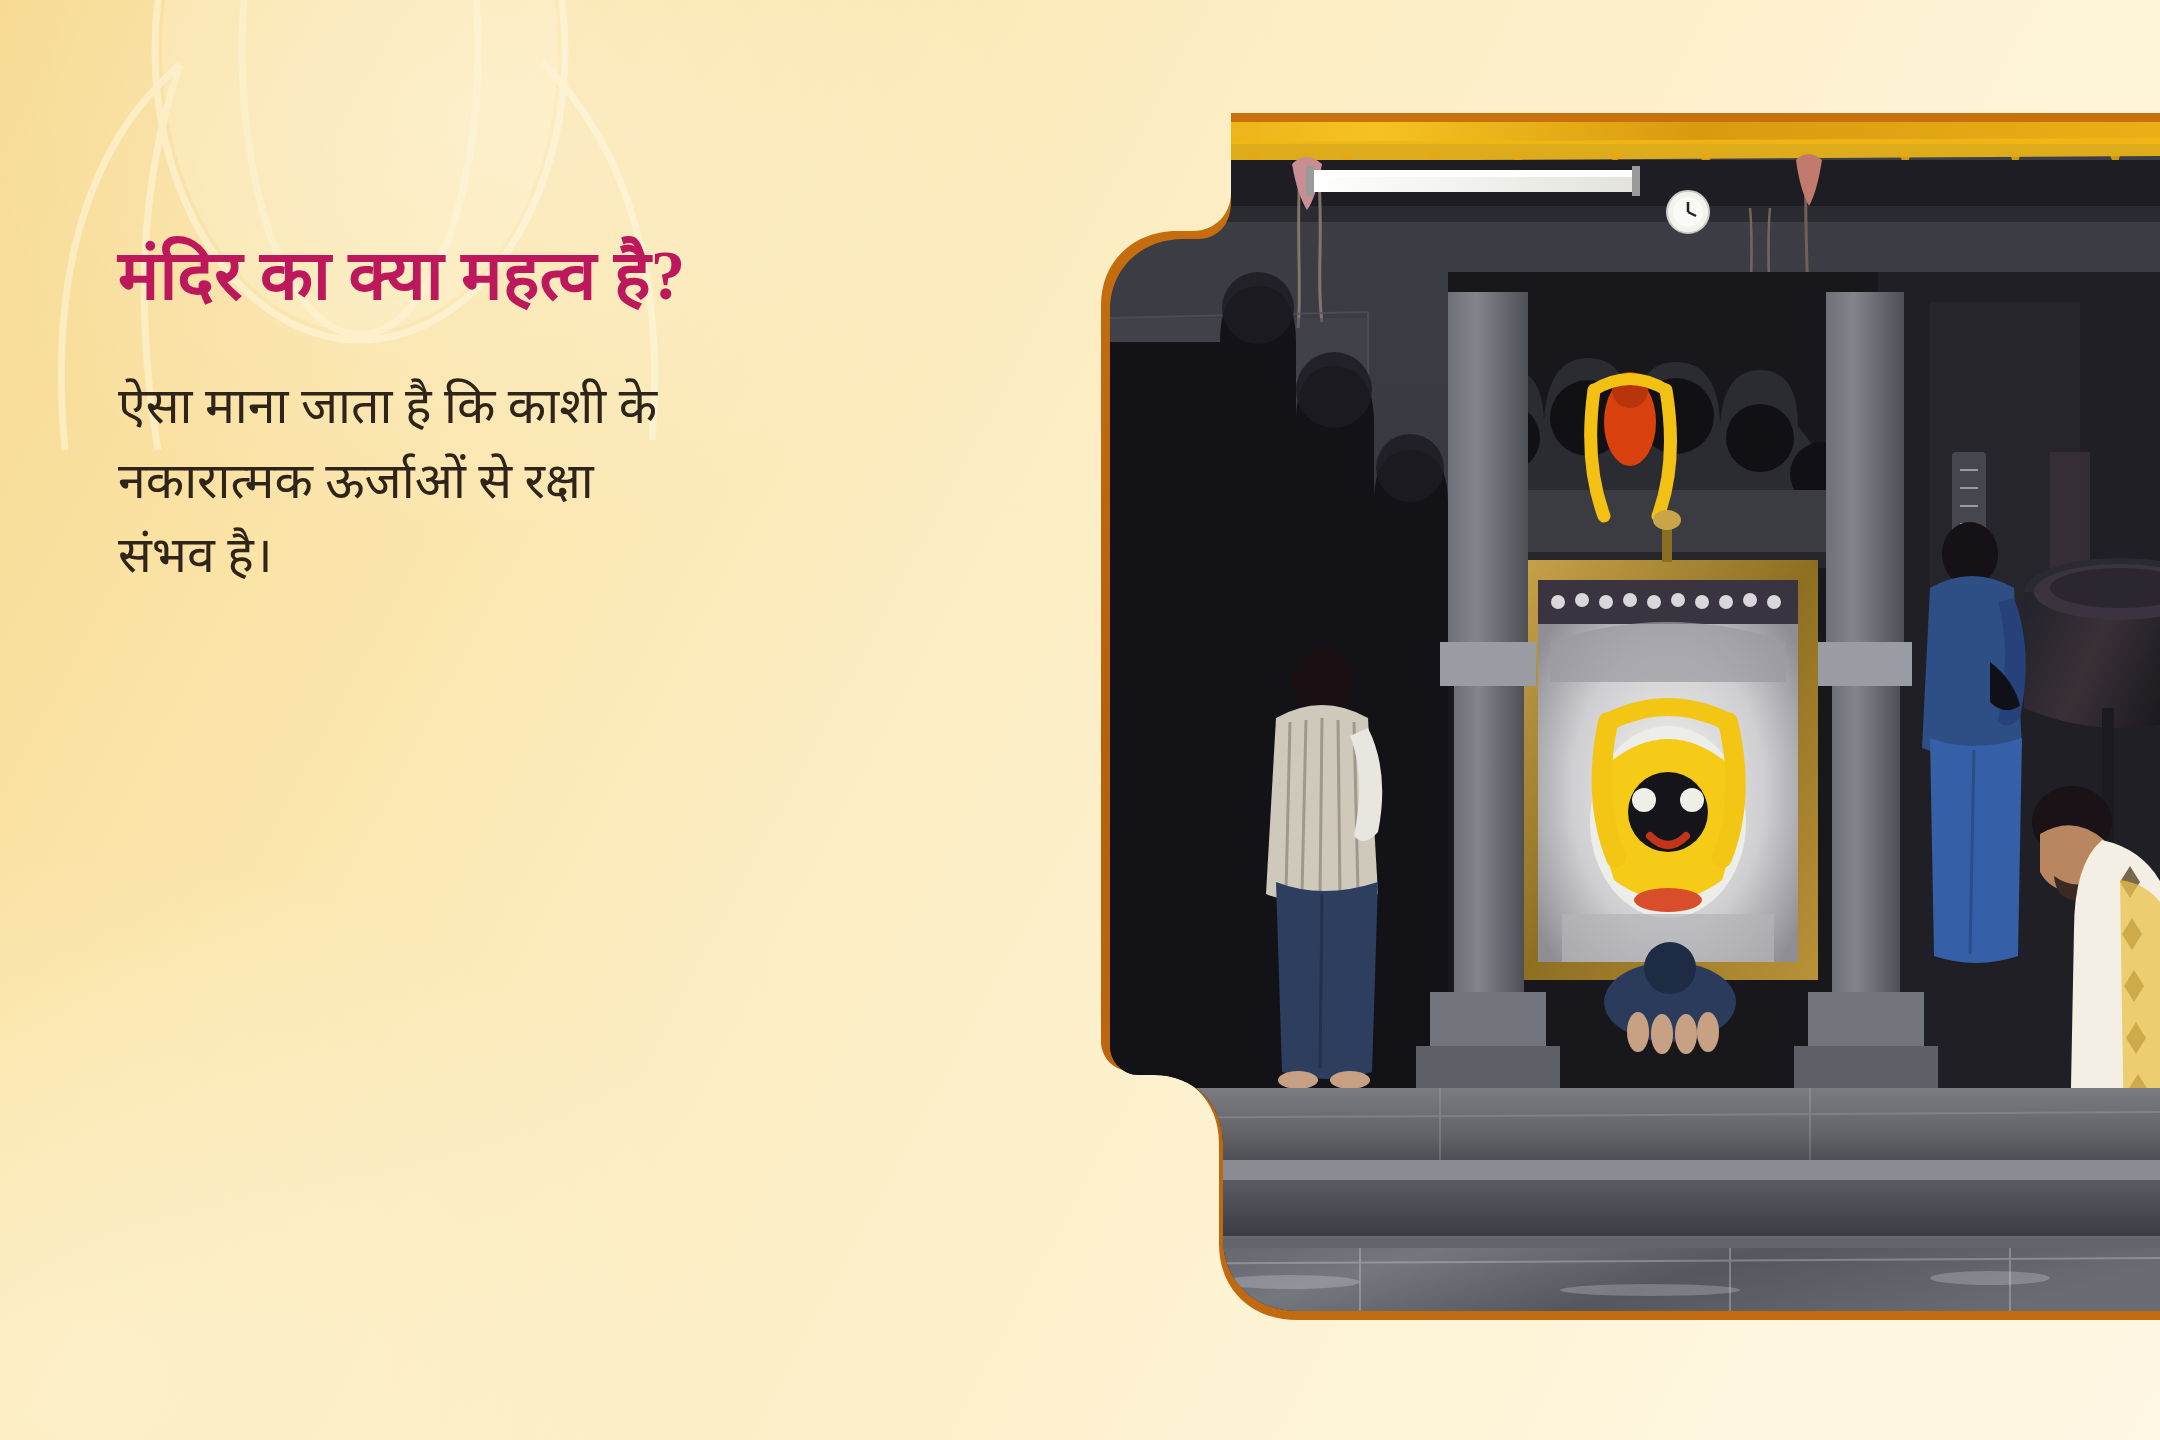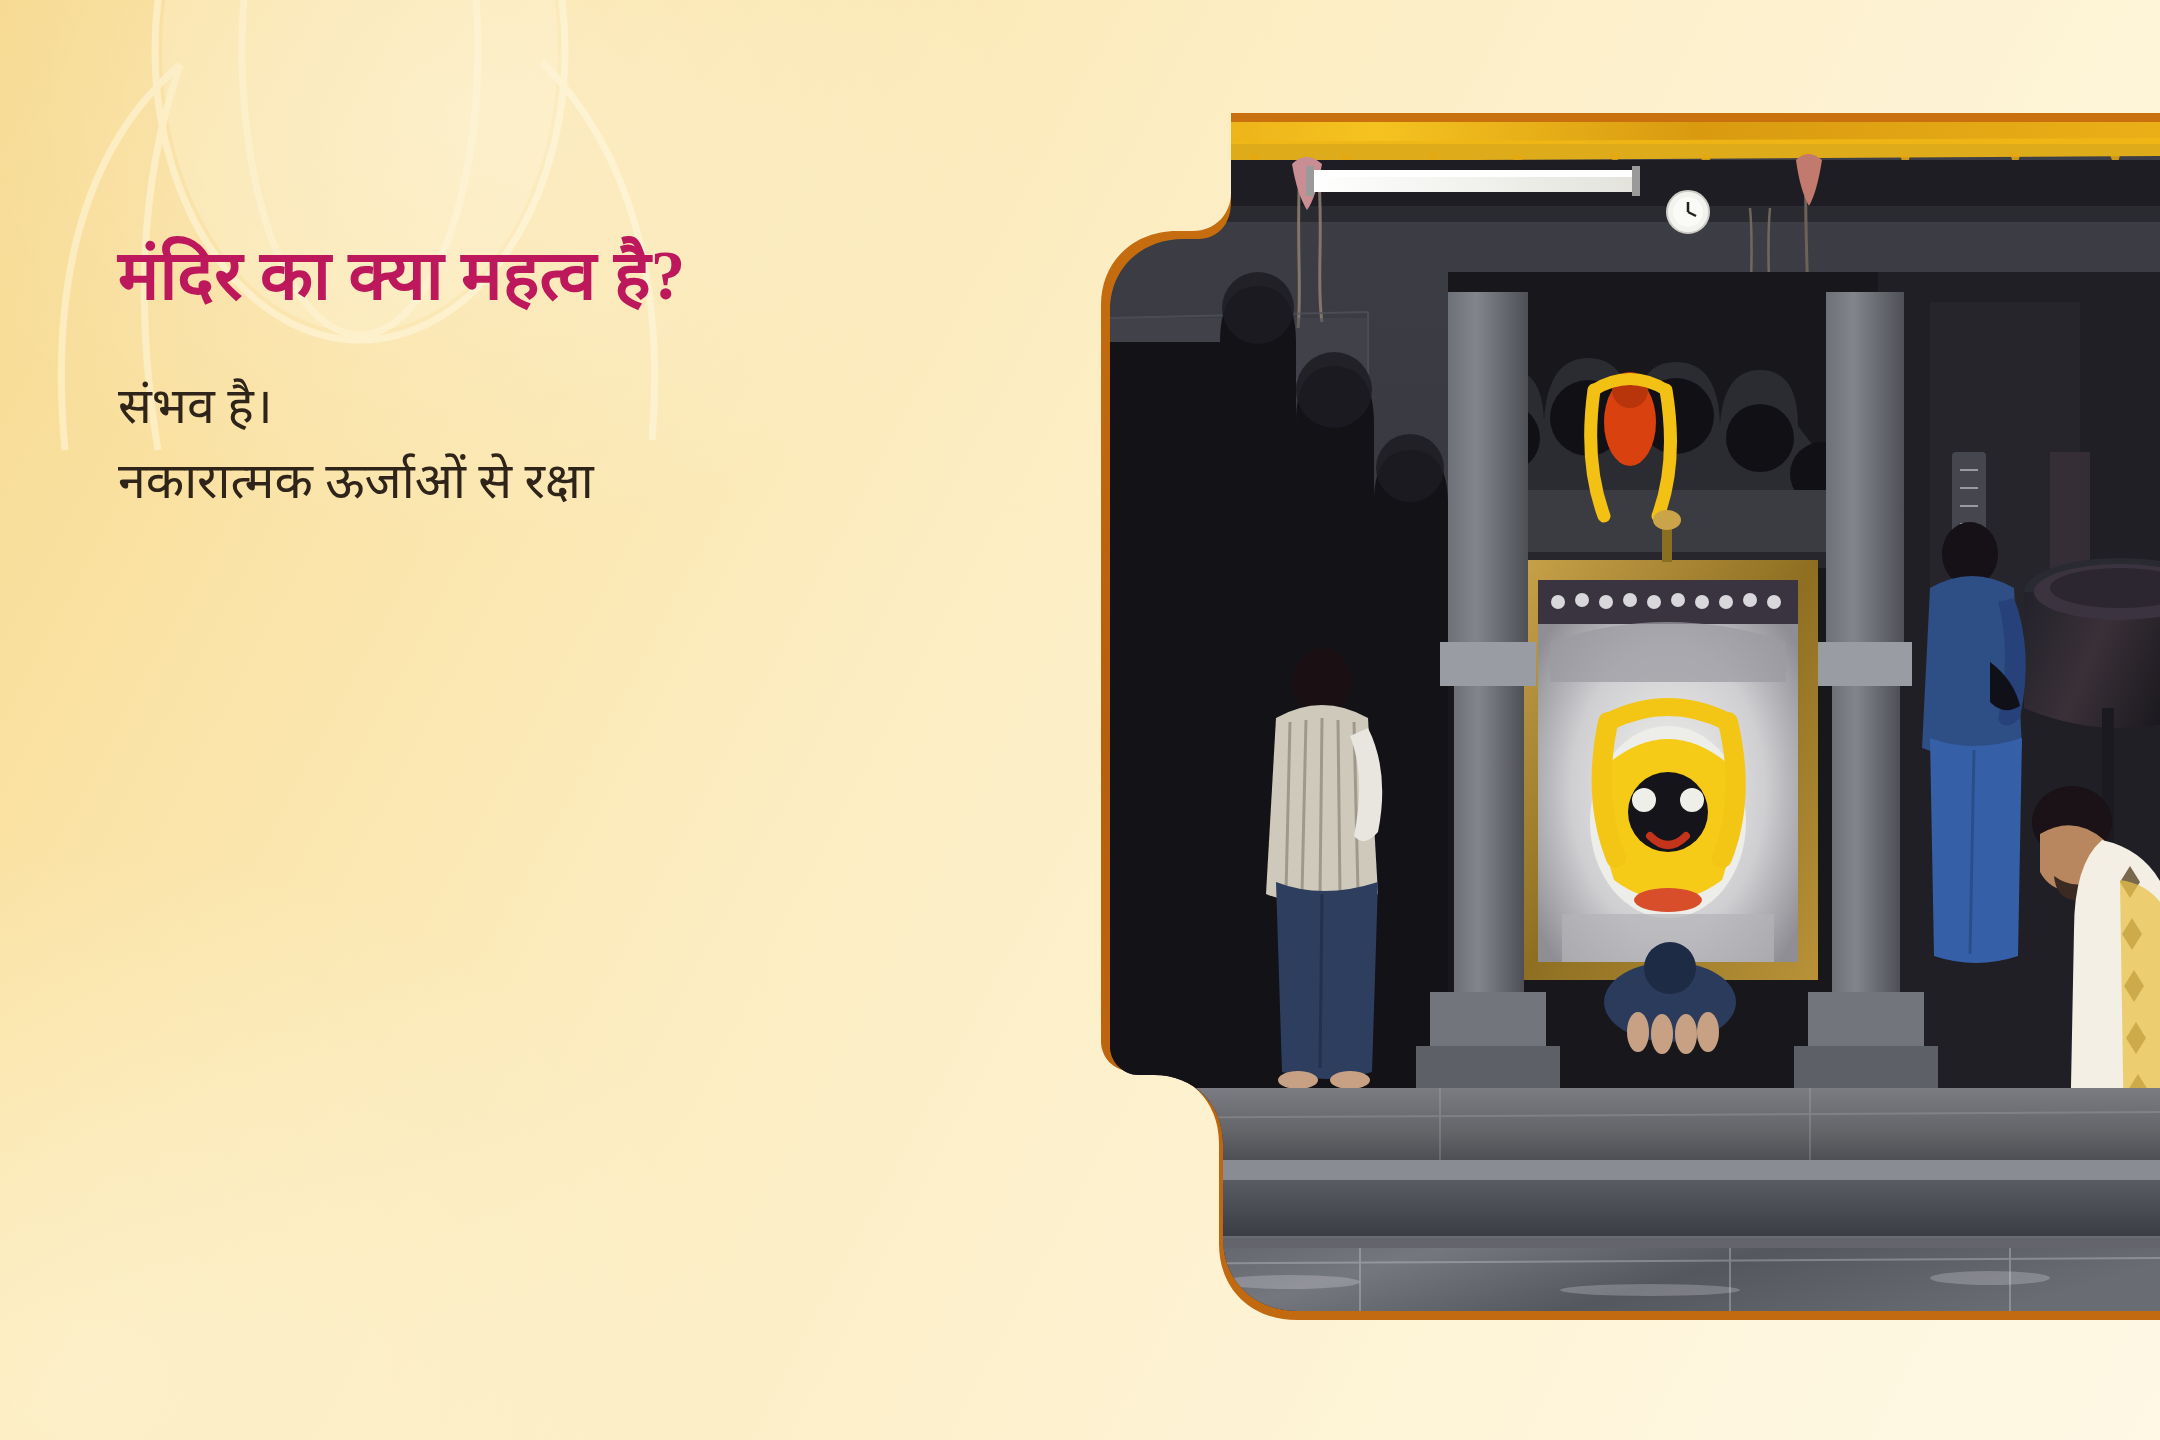--- a/index.html
+++ b/index.html
@@ -102,22 +102,23 @@
       <ellipse cx="430" cy="300" rx="198" ry="282"></ellipse>
     </g>
   </svg>
 </div>
 
 <div id="text-column">
 
   <h1 id="page-title">मंदिर का क्या महत्व है?</h1>
 
   <div id="body-paragraph">
+    <span class="ln">ऐसा माना जाता है कि काशी के</span>
+    <span class="ln">नकारात्मक ऊर्जाओं से रक्षा</span>
     <span class="ln">संभव है।</span>
-    <span class="ln">नकारात्मक ऊर्जाओं से रक्षा</span>
   </div>
 
 </div>
 
 <div id="photo-frame">
   <div id="photo-border"></div>
 
   <div id="photo-clip">
     <svg id="photo-svg" viewBox="0 0 1066 1189" xmlns="http://www.w3.org/2000/svg">
       <defs>

